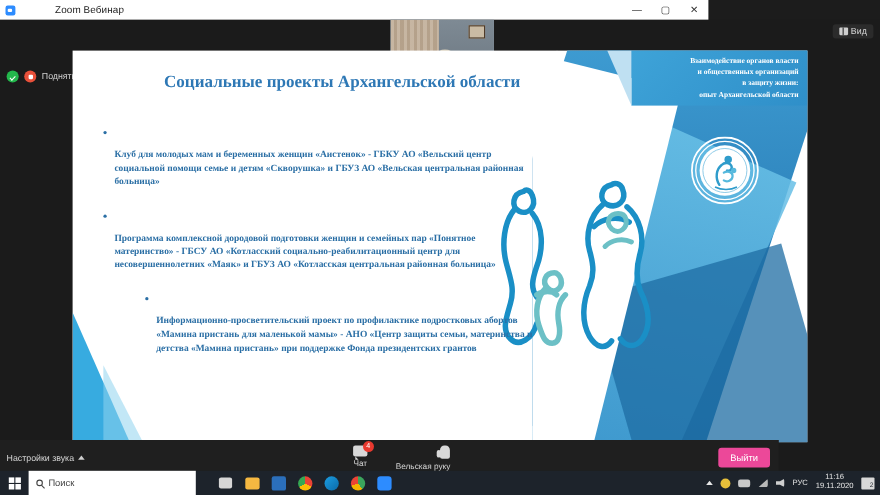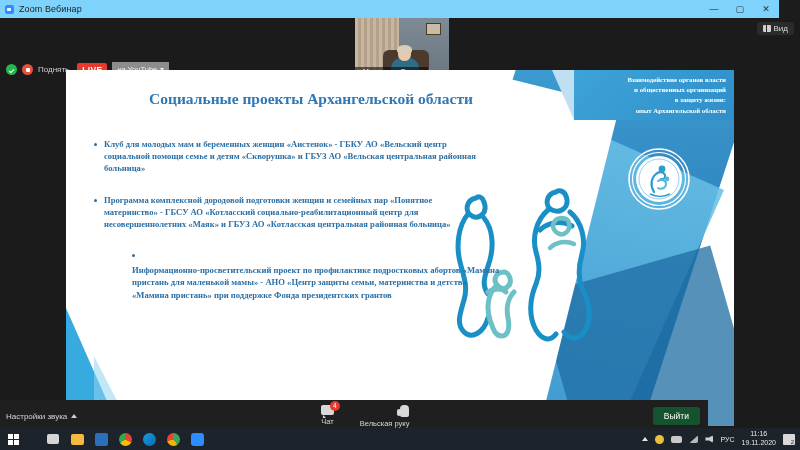--- a/index.html
+++ b/index.html
@@ -6,22 +6,22 @@
   html, body {
     width: 800px; height: 450px;
     overflow: hidden;
     background: #1a1a1a;
     font-family: "Liberation Sans", sans-serif;
   }
   #app { position: relative; width: 800px; height: 450px; background: #1c1c1c; }
 
   
   .titlebar {
-    position: absolute; top: 0; left: 0; width: 779px; height: 18px;
-    background: #7dd3fc; display: flex; align-items: center;
+    position: absolute; top: 0; left: 0; width: 644px; height: 18px;
+    background: #ffffff; display: flex; align-items: center; gap: 31px;
   }
   .tb-icon {
     width: 9px; height: 9px; margin-left: 5px; margin-right: 5px;
     background: #2d8cff; border-radius: 2px; position: relative;
   }
   .tb-icon::after {
     content: ""; position: absolute; left: 2px; top: 3px;
     width: 4px; height: 3px; background: #fff; border-radius: 1px;
   }
   .tb-title { font-size: 9px; color: #222; letter-spacing: .1px; }
@@ -125,21 +125,21 @@
     background: #8d8d8d; color: #f0f0f0; font-size: 7.5px;
     padding: 3px 5px; display: flex; align-items: center; gap: 3px;
   }
   .caret-down {
     width: 0; height: 0; border-left: 2.5px solid transparent;
     border-right: 2.5px solid transparent; border-top: 3px solid #f0f0f0;
   }
 
   
   .slide {
-    position: absolute; left: 66px; top: 52px; width: 668px; height: 356px;
+    position: absolute; left: 66px; top: 28px; width: 668px; height: 356px;
     background: #ffffff; overflow: hidden;
   }
   .slide-header {
     position: absolute; right: 0; top: 0; width: 160px; height: 50px;
     background: linear-gradient(135deg,#3ea3d8 0%,#2f8fc9 100%);
     color: #fff; font-family: "Liberation Serif", serif; font-weight: bold;
     font-size: 6.8px; line-height: 1.5; text-align: right;
     padding: 5px 8px 0 4px;
   }
   .hdr-tri {
@@ -155,23 +155,23 @@
   .bullets { position: absolute; left: 28px; top: 68px; width: 382px; }
   .bullet {
     position: relative; display: flex; gap: 7px; margin-bottom: 19px;
   }
   .bullet-dot {
     flex: 0 0 auto; width: 3px; height: 3px; background: #2b6fa5;
     border-radius: 50%; margin-top: 5px;
   }
   .bullet-text {
     font-family: "Liberation Serif", serif; font-weight: bold;
-    font-size: 8.6px; line-height: 1.42; color: #2b6fa5;
-  }
-  .bullet.last { margin-left: 38px; width: 370px; flex-direction: column; }
+    font-size: 8.6px; line-height: 1.42; color: #2b6fa5; margin-top: 20px;
+  }
+  .bullet.last { margin-left: 38px; width: 370px; }
 
   
   .shape-blue-bl {
     position: absolute; left: 0; bottom: 0; width: 0; height: 0;
     border-bottom: 118px solid #37abe0; border-right: 52px solid transparent;
   }
   .shape-blue-bl2 {
     position: absolute; left: 28px; bottom: 0; width: 0; height: 0;
     border-bottom: 70px solid #8fd3ee; border-right: 36px solid transparent;
     opacity: .55;
@@ -241,21 +241,21 @@
   }
   .icon-hand {
     width: 9px; height: 12px; background: #d8d8d8;
     border-radius: 4px 4px 2px 2px; position: relative;
   }
   .icon-hand::before {
     content: ""; position: absolute; left: -3px; top: 4px;
     width: 4px; height: 7px; background: #d8d8d8; border-radius: 2px;
   }
   .leave-btn {
-    margin-right: 8px; background: #14532d; color: #fff;
+    margin-right: 8px; background: #ec4899; color: #fff;
     font-size: 8.5px; padding: 4px 11px; border-radius: 3px;
   }
 
   
   .taskbar {
     position: absolute; left: 0; bottom: 0; width: 800px; height: 22px;
     background: #1d232b; display: flex; align-items: center; z-index: 20;
   }
   .start-btn { width: 26px; height: 22px; display: flex; align-items: center; justify-content: center; }
   .win-logo {
@@ -438,20 +438,24 @@
         </div>
       </div>
       <div class="leave-btn">Выйти</div>
     </div>
   </div>
 
   <div class="taskbar">
     <div class="start-btn">
       <span class="win-logo"></span>
     </div>
+    <div class="search-box">
+      <span class="mag"></span>
+      <span class="search-text">Поиск</span>
+    </div>
     <div class="tb-apps">
       <div class="app-ico">
         <span class="sq" style="background:#d6d6d6;width:12px;height:10px;"></span>
       </div>
       <div class="app-ico">
         <span class="sq" style="background:#f5b841;height:11px;"></span>
       </div>
       <div class="app-ico">
         <span class="sq" style="background:#2b6fbb;"></span>
       </div>

